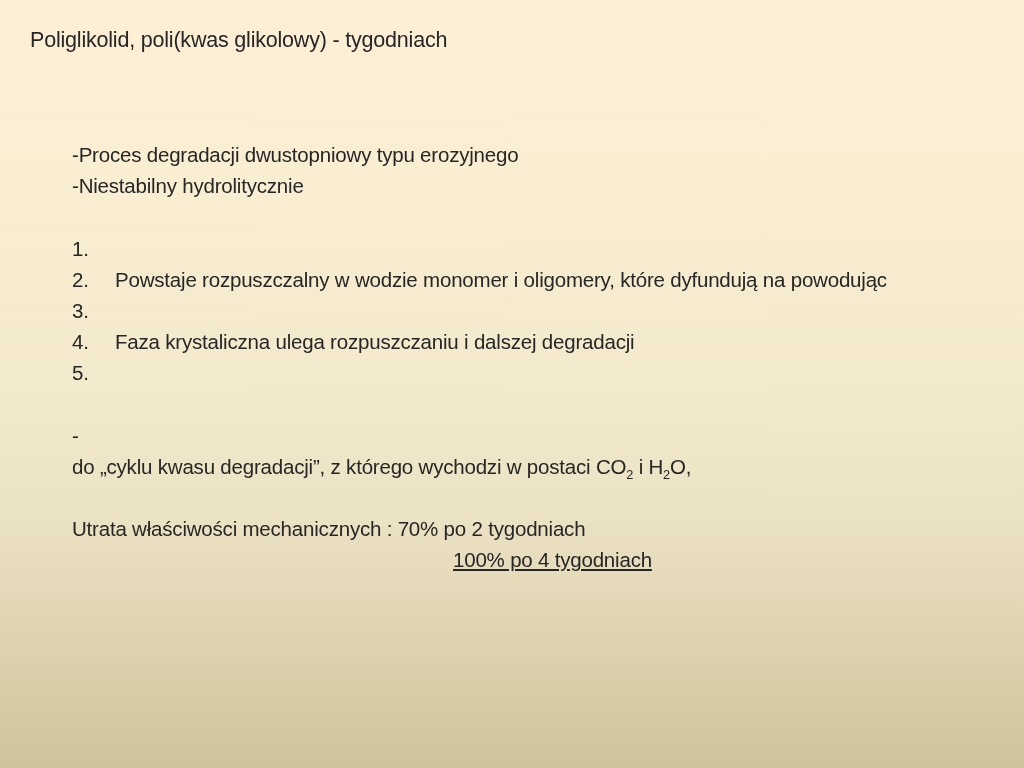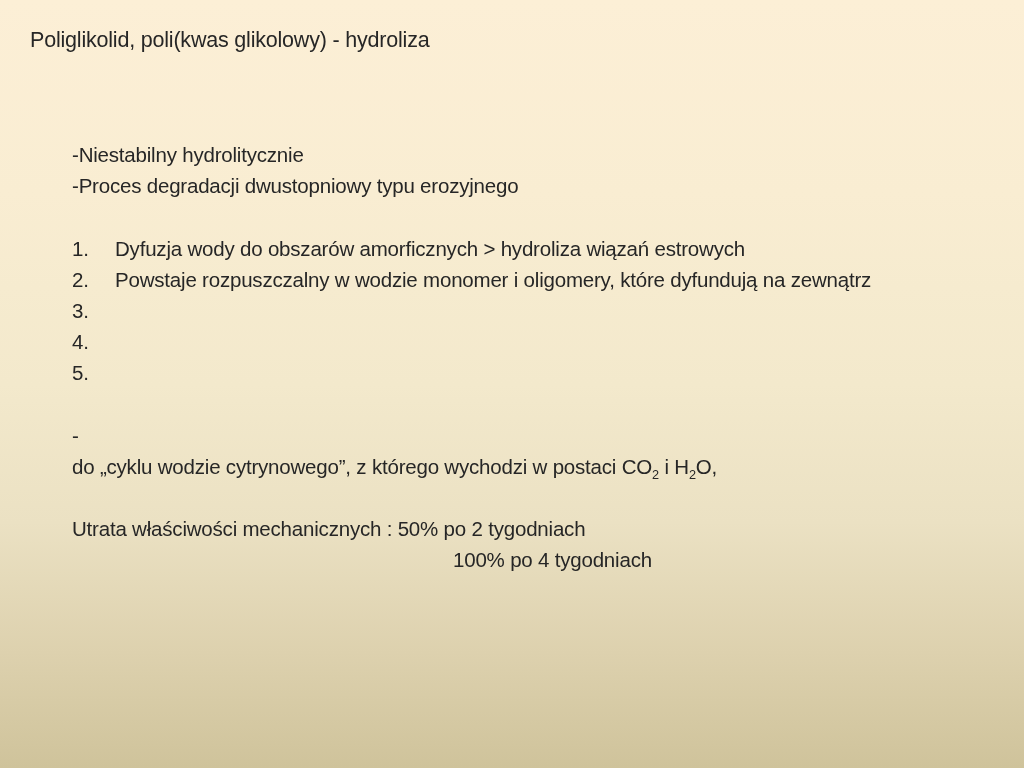--- a/index.html
+++ b/index.html
@@ -41,64 +41,64 @@
     white-space: nowrap;
   }
   .line { height: 31.2px; }
   .blank { height: 31.2px; }
   .row { display: flex; height: 31.2px; }
   .marker {
     display: inline-block;
     width: 43px;
     flex: 0 0 43px;
   }
-  .indent-continuation { margin-left: 381px; }
+  .indent-continuation { margin-left: 381px; text-decoration: underline; }
   sub.chem-sub {
     font-size: 0.62em;
     line-height: 0;
   }
 </style>
 </head>
 <body>
 
 <div class="slide">
 
-  <div class="title">Poliglikolid, poli(kwas glikolowy) - hydroliza</div>
+  <div class="title">Poliglikolid, poli(kwas glikolowy) - tygodniach</div>
 
   <div class="body">
 
+    <div class="line">-Proces degradacji dwustopniowy typu erozyjnego</div>
     <div class="line">-Niestabilny hydrolitycznie</div>
-    <div class="line">-Proces degradacji dwustopniowy typu erozyjnego</div>
 
     <div class="blank"></div>
 
     <div class="row">
       <span class="marker">1.</span>
-      <span class="text">Dyfuzja wody do obszarów amorficznych &gt; hydroliza wiązań estrowych</span>
     </div>
     <div class="row">
       <span class="marker">2.</span>
-      <span class="text">Powstaje rozpuszczalny w wodzie monomer i oligomery, które dyfundują na zewnątrz</span>
+      <span class="text">Powstaje rozpuszczalny w wodzie monomer i oligomery, które dyfundują na powodując</span>
     </div>
     <div class="row">
       <span class="marker">3.</span>
     </div>
     <div class="row">
       <span class="marker">4.</span>
+      <span class="text">Faza krystaliczna ulega rozpuszczaniu i dalszej degradacji</span>
     </div>
     <div class="row">
       <span class="marker">5.</span>
     </div>
 
     <div class="blank"></div>
 
     <div class="row">
       <span class="marker">-</span>
     </div>
-    <div class="line"><span>do „cyklu wodzie cytrynowego”, z którego wychodzi w postaci CO</span><sub class="chem-sub">2</sub><span> i H</span><sub class="chem-sub">2</sub><span>O,</span></div>
+    <div class="line"><span>do „cyklu kwasu degradacji”, z którego wychodzi w postaci CO</span><sub class="chem-sub">2</sub><span> i H</span><sub class="chem-sub">2</sub><span>O,</span></div>
 
     <div class="blank"></div>
 
-    <div class="line">Utrata właściwości mechanicznych : 50% po 2 tygodniach</div>
+    <div class="line">Utrata właściwości mechanicznych : 70% po 2 tygodniach</div>
     <div class="line indent-continuation">100% po 4 tygodniach</div>
 
   </div>
 </div>
 
 </body></html>

